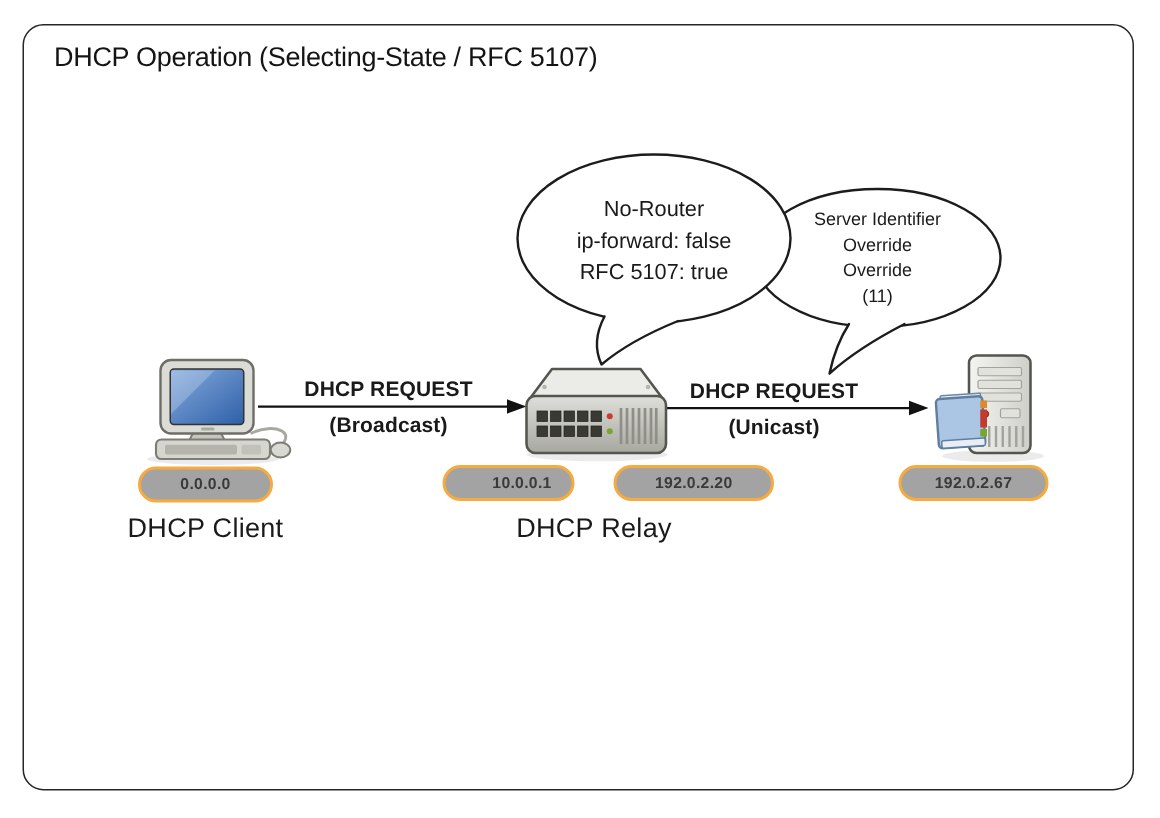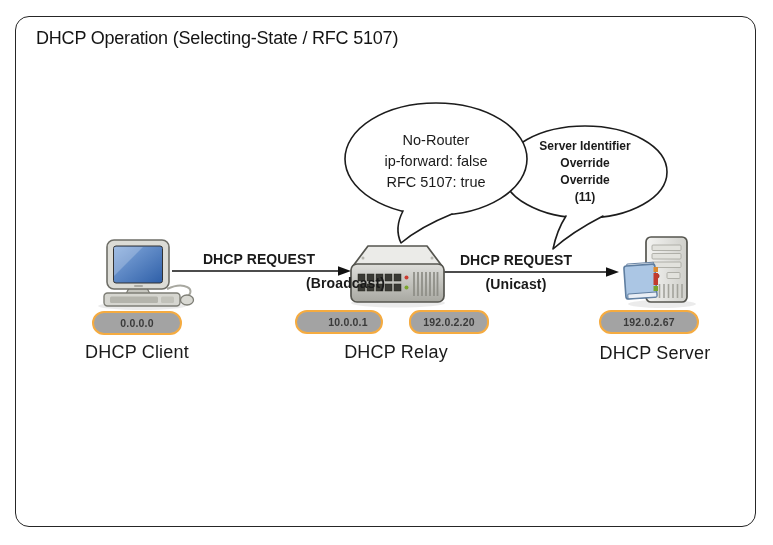--- a/index.html
+++ b/index.html
@@ -15,40 +15,40 @@
     background:#fff;
   }
   .title{
     position:absolute;left:36px;top:28px;
     font-size:18px;font-weight:500;letter-spacing:-0.2px;color:#141414;
     white-space:nowrap;
   }
   svg.diagram{position:absolute;left:0;top:0;}
   .txt{position:absolute;text-align:center;color:#1a1a1a;}
   .bubble1-text{left:336px;top:130px;width:200px;font-size:14.5px;line-height:21px;font-weight:500;}
-  .bubble2-text{left:505px;top:138px;width:160px;font-size:12px;line-height:17px;font-weight:700;}
+  .bubble2-text{left:505px;top:138px;width:160px;font-size:12px;line-height:17px;font-weight:400;}
   .msg-label{font-size:14px;font-weight:600;letter-spacing:0.1px;white-space:nowrap;}
   .msg1-label{left:169px;top:251px;width:180px;}
-  .msg1-mode{left:169px;top:275px;width:216px;text-align:right;}
+  .msg1-mode{left:169px;top:275px;width:180px;}
   .msg2-label{left:426px;top:252px;width:180px;}
   .msg2-mode{left:426px;top:276px;width:180px;}
   .node-label{font-size:18px;font-weight:500;letter-spacing:0.2px;white-space:nowrap;}
   .client-label{left:47px;top:342px;width:180px;}
   .relay-label{left:306px;top:342px;width:180px;}
   .server-label{left:565px;top:343px;width:180px;}
   .pill{
     position:absolute;height:24px;box-sizing:border-box;background:#a3a3a3;
     border:2.2px solid var(--address-pill-border,#F5AB40);
     border-radius:13px;display:flex;align-items:center;justify-content:center;
     font-size:10.5px;font-weight:700;color:#3a3a3a;letter-spacing:0.2px;
     white-space:nowrap;
   }
   .pill-client{left:92px;top:311px;width:90px;}
   .pill-relay-1{left:295px;top:310px;width:88px;padding-left:18px;}
-  .pill-relay-2{left:409px;top:310px;width:80px;border-radius:11px;}
+  .pill-relay-2{left:409px;top:310px;width:107px;}
   .pill-server{left:599px;top:310px;width:100px;}
 </style>
 </head>
 <body>
 
 <div class="canvas">
 
   <div class="frame"></div>
 
   <div class="title">DHCP Operation (Selecting-State / RFC 5107)</div>
@@ -185,15 +185,14 @@
   <div class="txt msg-label msg2-label">DHCP REQUEST</div>
   <div class="txt msg-label msg2-mode">(Unicast)</div>
 
   <div class="pill pill-client">0.0.0.0</div>
   <div class="pill pill-relay-1">10.0.0.1</div>
   <div class="pill pill-relay-2">192.0.2.20</div>
   <div class="pill pill-server">192.0.2.67</div>
 
   <div class="txt node-label client-label">DHCP Client</div>
   <div class="txt node-label relay-label">DHCP Relay</div>
-  <div class="txt node-label server-label">DHCP Server</div>
 
 </div>
 
 </body></html>

